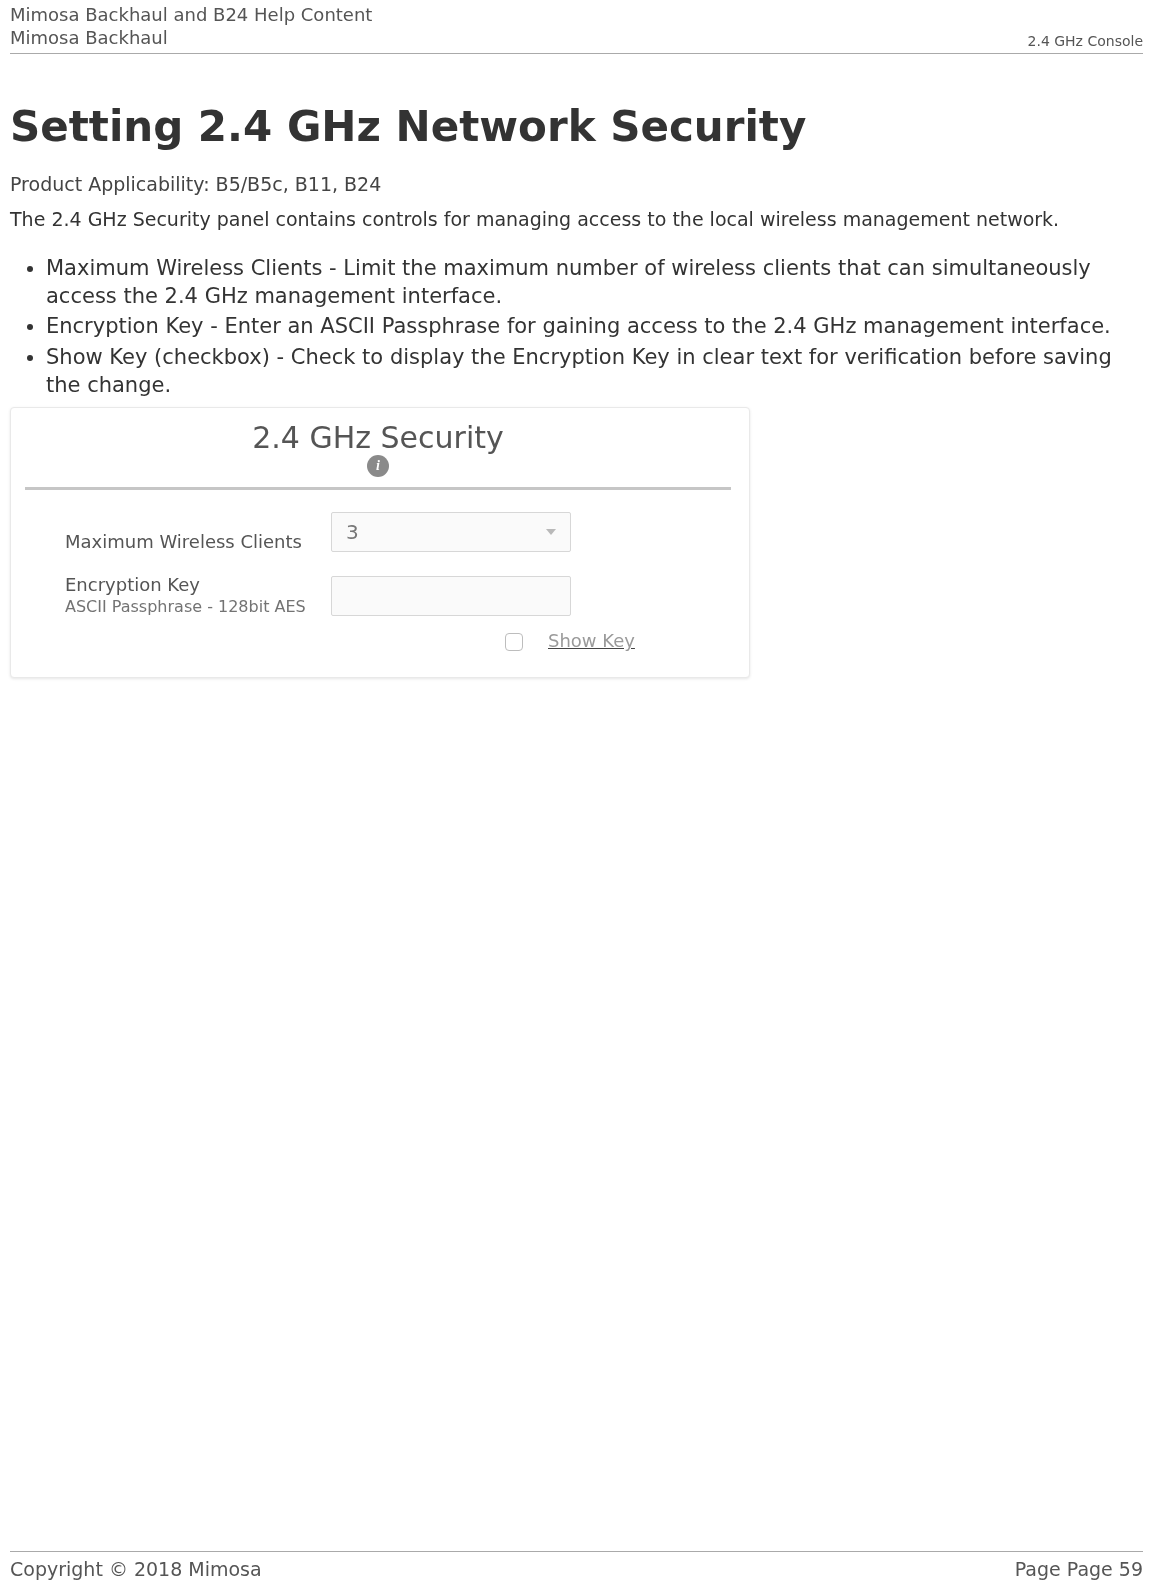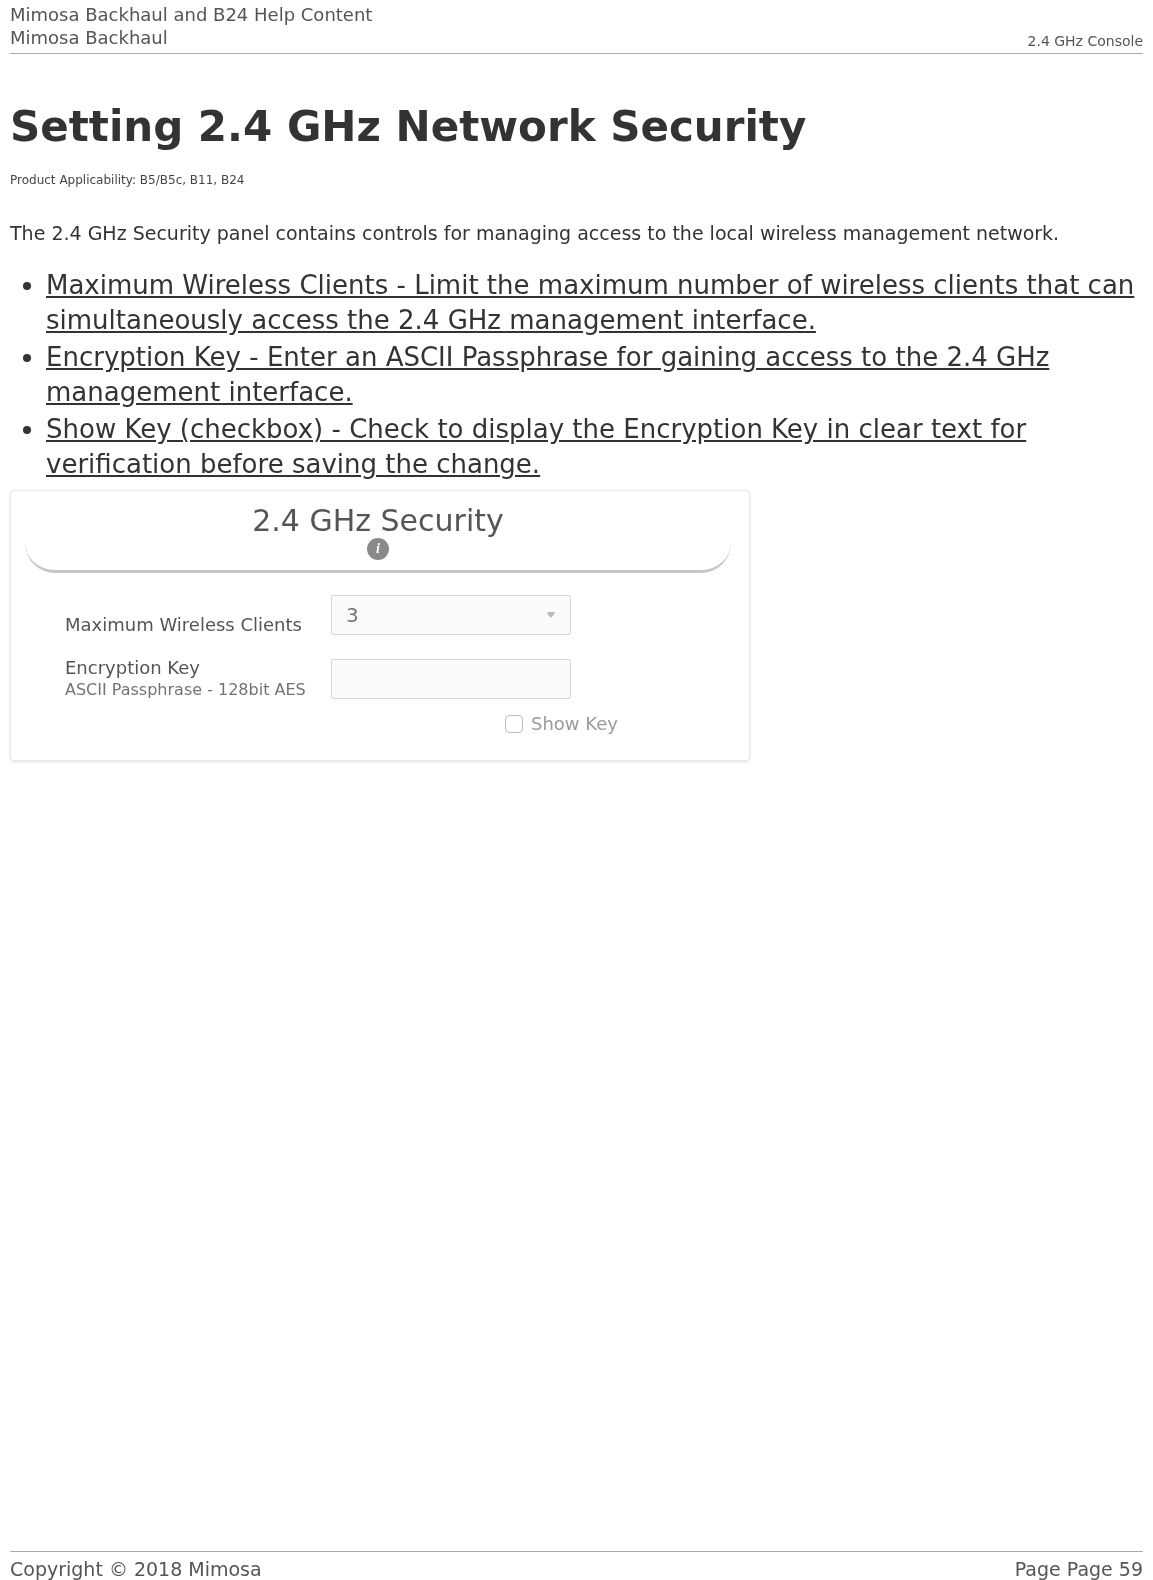--- a/index.html
+++ b/index.html
@@ -1,48 +1,48 @@
 <!DOCTYPE html>
 <html><head>
 <meta charset="utf-8">
 <style>
-  * { box-sizing: border-box; margin: 0; padding: 0; border-radius: 30px; }
+  * { box-sizing: border-box; margin: 0; padding: 0; }
   html, body { width: 1153px; height: 1580px; background: #fff; font-family: "DejaVu Sans", "Segoe UI", Arial, sans-serif; color: #444; }
   .page { position: relative; width: 1153px; height: 1580px; padding: 0 10px; }
 
   .top-hdr { display: flex; justify-content: space-between; align-items: flex-end; padding-top: 4px; }
   .top-hdr .left { font-size: 18px; line-height: 1.25; color: #555; }
   .top-hdr .right { font-size: 14px; color: #555; align-self: flex-end; }
   .hr-top { margin-top: 4px; border: 0; border-top: 1px solid #aaa; }
 
   .content { padding-top: 48px; }
   h1 { font-size: 42px; font-weight: 700; color: #333; margin-bottom: 22px; }
-  .applic { font-size: 12px; color: #444; margin-bottom: 34px; }
+  .applic { font-size: 19px; color: #444; margin-bottom: 12px; }
   .intro { font-size: 19px; color: #333; margin-bottom: 21px; line-height: 1.35; }
   ul.bullets { list-style: disc; padding-left: 36px; }
-  ul.bullets li { font-size: 26px; color: #333; line-height: 1.35; margin-bottom: 2px; text-decoration: underline; }
+  ul.bullets li { font-size: 21px; color: #333; line-height: 1.35; margin-bottom: 2px; }
 
   .panel-wrap { margin-top: 8px; width: 740px; }
   .panel { border: 1px solid #e9e9e9; border-radius: 4px; box-shadow: 0 1px 3px rgba(0,0,0,0.10); background: #fff; padding: 6px 18px 26px 14px; }
   .panel-hdr { display:flex; justify-content: space-between; align-items: center; border-bottom: 3px solid #c6c6c6; padding: 6px 2px 10px 2px; flex-direction: column; }
   .panel-title { font-size: 30px; color: #555; font-weight: 400; }
   .info-icon { width: 22px; height: 22px; border-radius: 50%; background: #8a8a8a; color: #fff; display:flex; align-items:center; justify-content:center; font-family: Georgia, serif; font-style: italic; font-weight: bold; font-size: 14px; }
 
   .form { padding: 22px 12px 0 40px; }
   .row { display:flex; align-items: flex-end; margin-bottom: 22px; min-height: 40px; }
   .row .lbl { width: 266px; flex-shrink: 0; font-size: 18px; color: #555; }
   .row .lbl .sub { display:block; color:#737373; font-size: 16px; margin-top:2px; }
   .row .ctrl { flex: 0 0 240px; }
 
   .dd { width: 240px; height: 40px; border: 1px solid #d7d7d7; border-radius: 2px; background: #fafafa; display:flex; align-items:center; justify-content: space-between; padding: 0 14px; color:#777; font-size: 20px; }
   .dd .caret { width: 0; height: 0; border-left: 5px solid transparent; border-right: 5px solid transparent; border-top: 6px solid #b9b9b9; }
 
   .tx { width: 240px; height: 40px; border: 1px solid #d7d7d7; border-radius: 2px; background: #fafafa; }
 
-  .checkrow { display:flex; align-items:center; gap: 8px; margin-left: 440px; margin-top: -8px; }
+  .checkrow { display:flex; align-items:flex-end; gap: 25px; margin-left: 440px; margin-top: -8px; text-decoration: underline; }
   .cb { width: 18px; height: 18px; border: 1px solid #bdbdbd; border-radius: 4px; background: #fff; }
   .cb-label { font-size: 18px; color:#9a9a9a; }
 
   .footer { position: absolute; left: 10px; right: 10px; bottom: 0; }
   .hr-bot { border: 0; border-top: 1px solid #aaa; margin-bottom: 6px; }
   .foot-row { display:flex; justify-content: space-between; align-items: baseline; font-size: 19px; color:#555; }
 </style>
 </head>
 <body>
 

